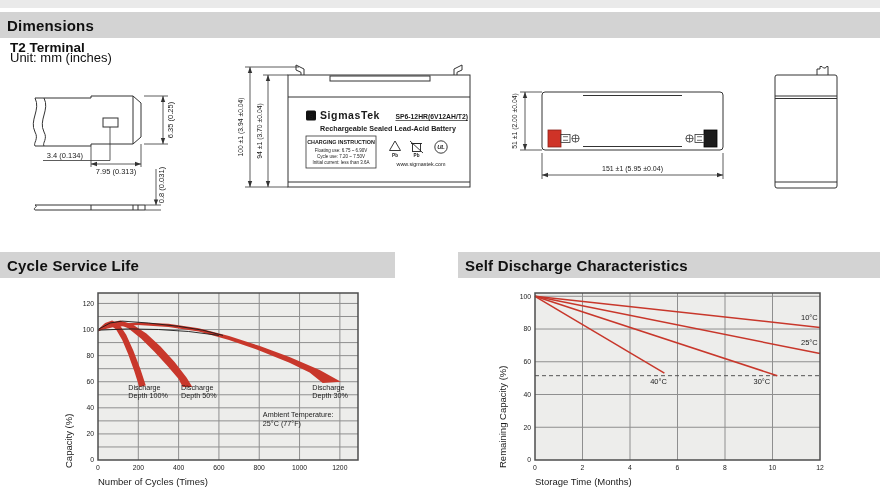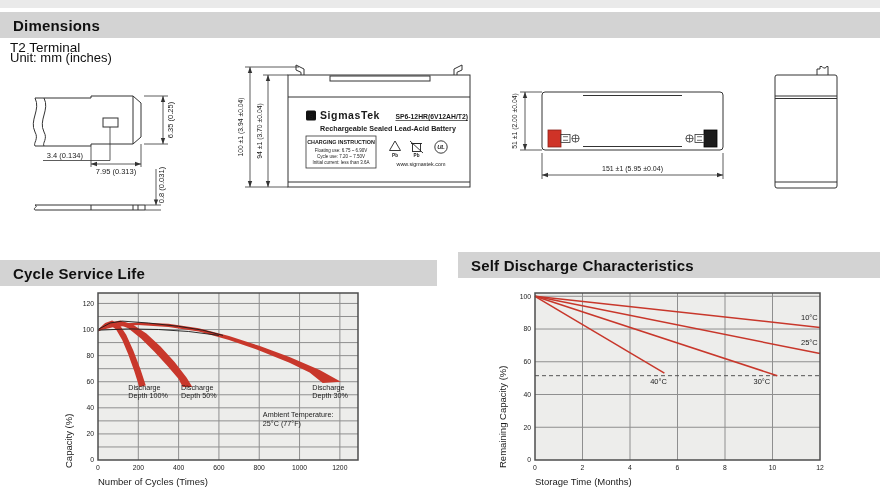--- a/index.html
+++ b/index.html
@@ -1,20 +1,20 @@
 <!DOCTYPE html>
 <html><head>
 <meta charset="utf-8">
 <style>
 *{margin:0;padding:0;box-sizing:border-box}
 html,body{width:880px;height:498px;background:#fff;font-family:"Liberation Sans",sans-serif;overflow:hidden;position:relative}
 .abs{position:absolute}
 .topstrip{left:0;top:0;width:880px;height:8px;background:#eaeaea}
-.bar{background:#d3d3d3;height:26px;display:flex;align-items:center;padding-left:13px;font-weight:bold;font-size:15px;color:#101010;letter-spacing:.2px}
-.subhead{left:10px;top:40px;font-weight:normal;font-size:13.5px;color:#101010}
+.bar{background:#d3d3d3;height:26px;display:flex;align-items:center;padding-left:7px;font-weight:bold;font-size:15px;color:#101010;letter-spacing:.2px}
+.subhead{left:10px;top:40px;font-weight:bold;font-size:13.5px;color:#101010}
 .unitnote{left:10px;top:50px;font-size:13px;color:#101010}
 svg{position:absolute;overflow:visible}
 svg text{font-family:"Liberation Sans",sans-serif;fill:#1a1a1a}
 </style>
 </head>
 <body>
 
 <div class="abs topstrip"></div>
 
 <div class="abs bar" style="left:0;top:12px;width:880px">
@@ -160,21 +160,21 @@
 <svg style="left:765px;top:58px" width="90" height="135" viewBox="0 0 90 135">
   <g fill="none" stroke="#333" stroke-width="1">
     <rect x="10" y="17" width="62" height="113" rx="2" fill="#fff"></rect>
     <line x1="10" y1="38" x2="72" y2="38"></line>
     <line x1="10" y1="40.5" x2="72" y2="40.5"></line>
     <line x1="10" y1="124" x2="72" y2="124"></line>
     <path d="M52,17 v-6 h3 v-2.5 h2 l1.5,1.5 h2 l1,-1.5 h1.5 v8.5"></path>
   </g>
 </svg>
 
-<div class="abs bar" style="left:0;top:260px;width:437px">
+<div class="abs bar" style="left:0;top:252px;width:395px">
   <span>Cycle Service Life</span>
 </div>
 <div class="abs bar" style="left:458px;top:252px;width:424px">
   <span>Self Discharge Characteristics</span>
 </div>
 
 <svg class="chart" style="left:58px;top:287px" width="310" height="211">
     <rect x="40" y="6" width="260" height="167" fill="#ededeb"></rect>
     <line x1="80.31007751937985" y1="6" x2="80.31007751937985" y2="173" stroke="#8f8f8f" stroke-width="1"></line>
     <line x1="120.62015503875969" y1="6" x2="120.62015503875969" y2="173" stroke="#8f8f8f" stroke-width="1"></line>

